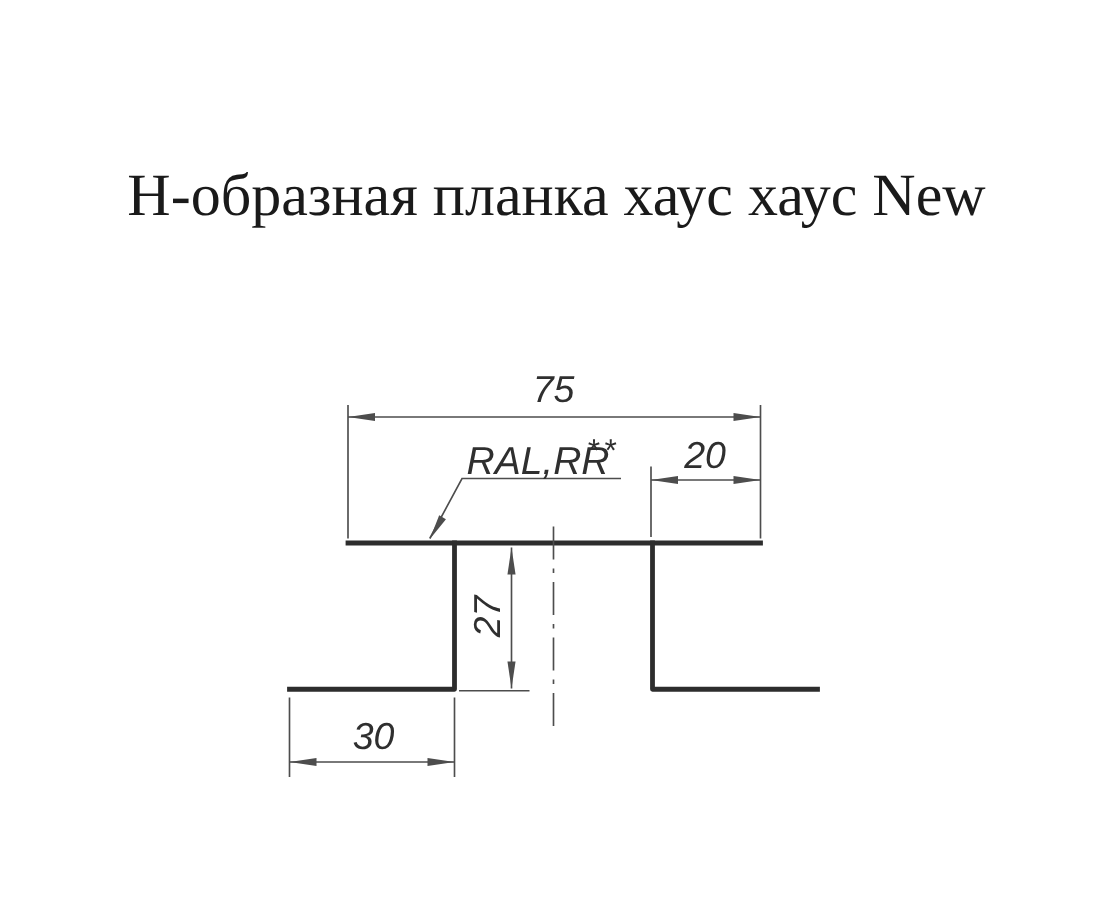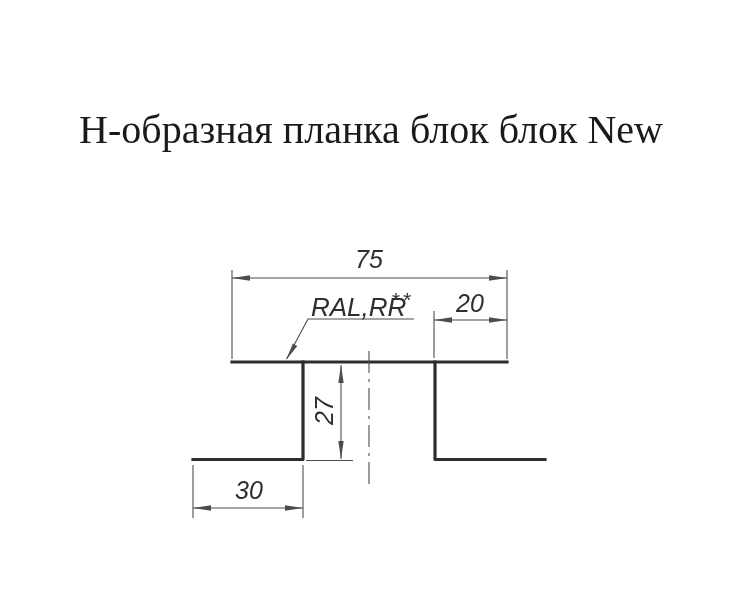--- a/index.html
+++ b/index.html
@@ -63,21 +63,21 @@
     font-size: 21px;
     letter-spacing: 3px;
     fill: var(--text, #2f2f2f);
   }
 </style>
 </head>
 <body>
 
 <div class="page">
 
-  <h1 class="title">Н-образная планка блок блок New</h1>
+  <h1 class="title">Н-образная планка хаус хаус New</h1>
 
   <svg class="drawing" width="742" height="600" viewBox="0 0 742 600" xmlns="http://www.w3.org/2000/svg">
 
     <g>
       <path class="profile" d="M232,362 H507"></path>
       <path class="profile" d="M303,362 V459.5 H193"></path>
       <path class="profile" d="M435,362 V459.5 H545"></path>
     </g>
 
     <line class="centerline" x1="369" y1="351" x2="369" y2="490"></line>

